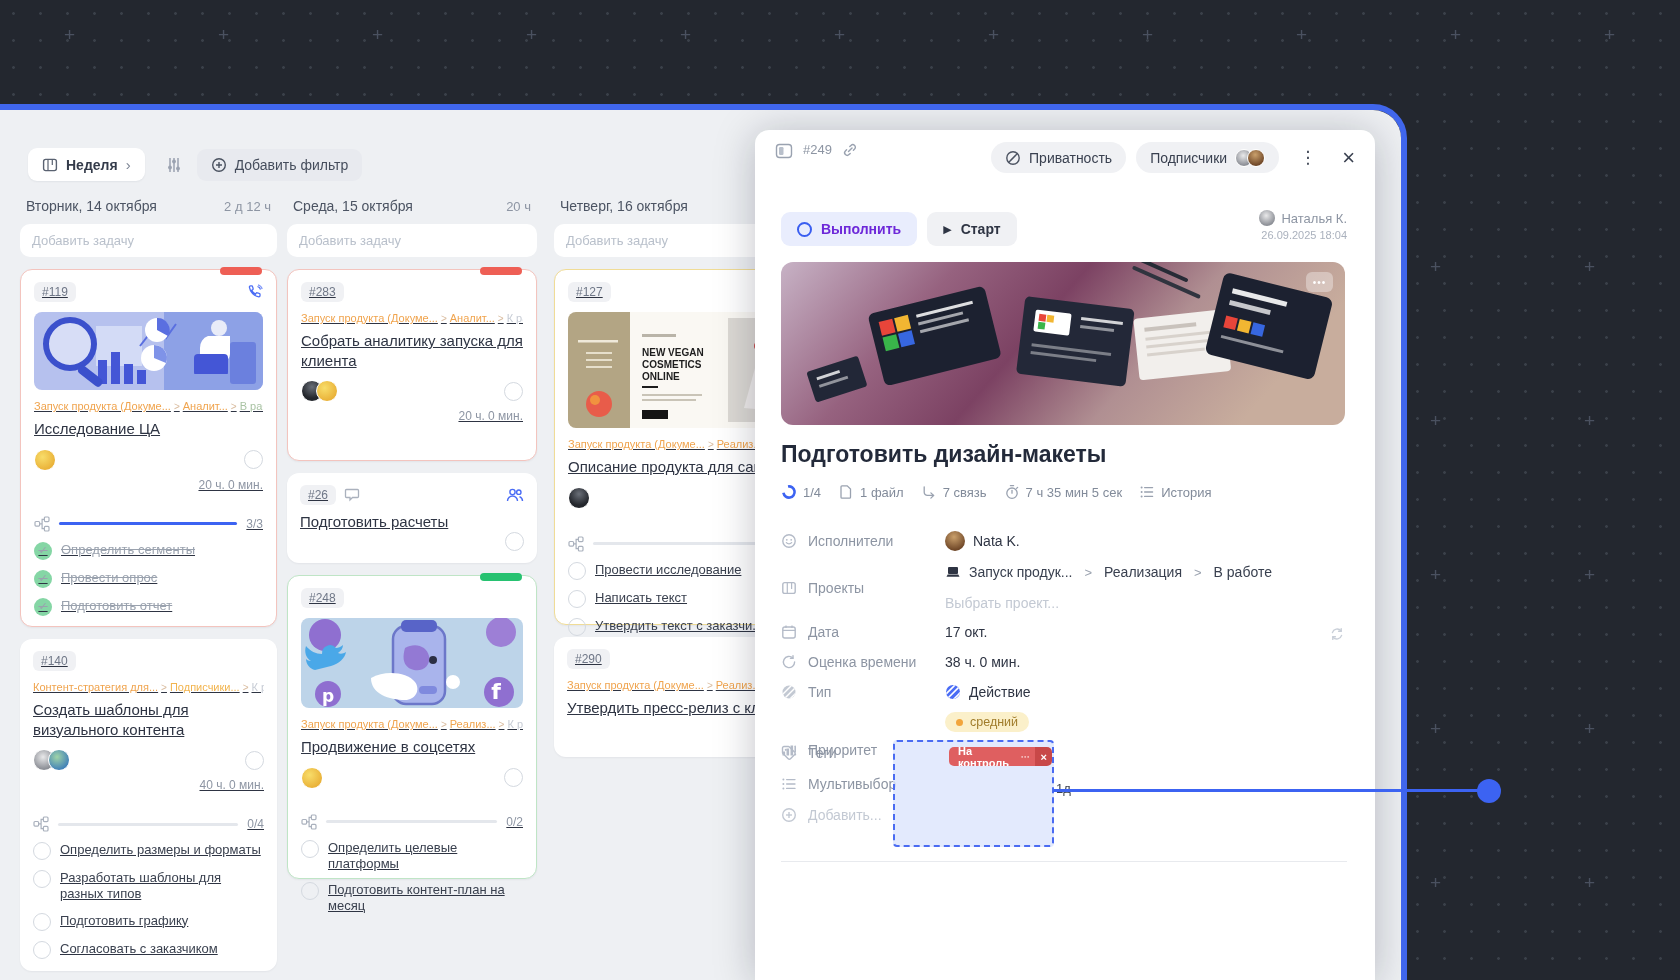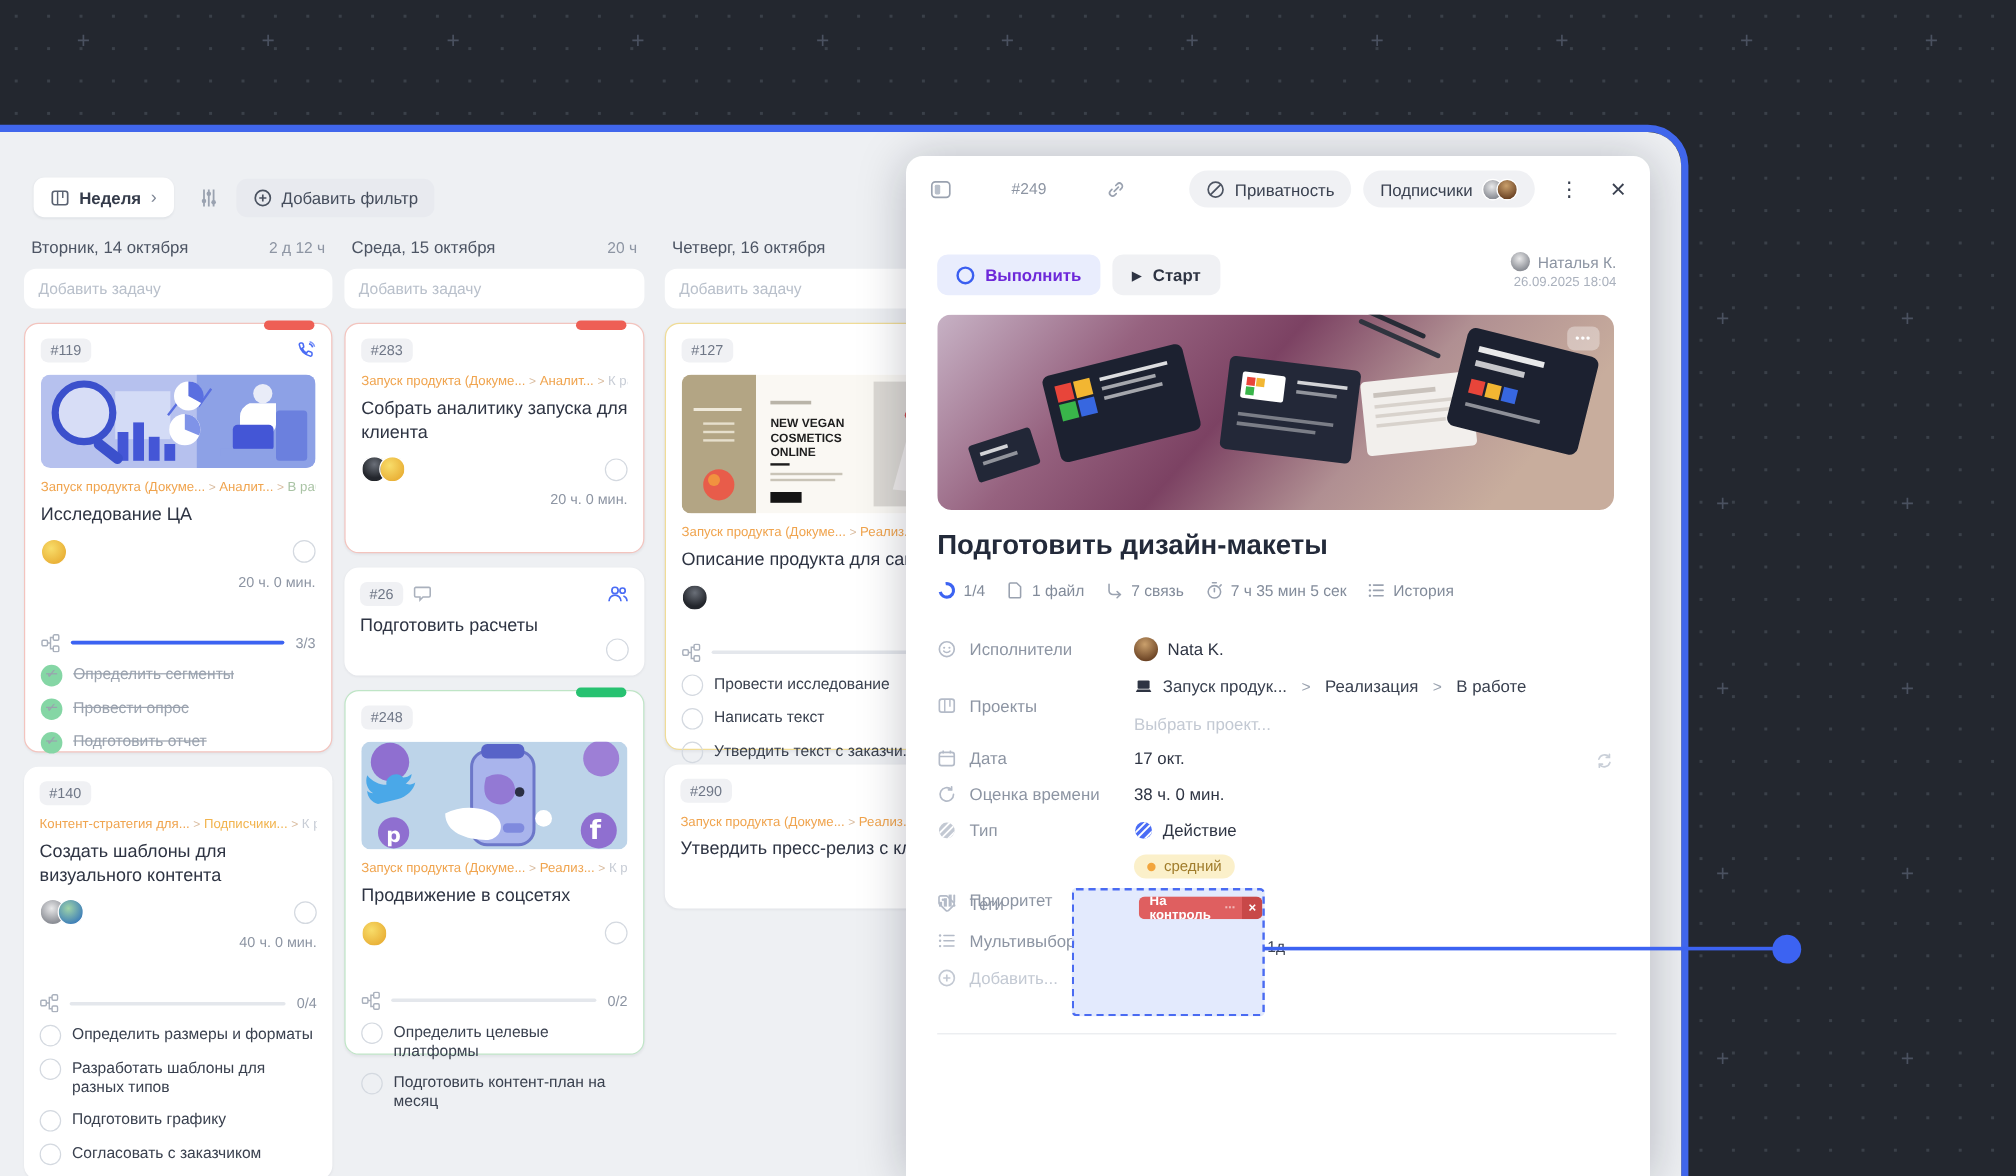--- a/index.html
+++ b/index.html
@@ -29,21 +29,21 @@
   .ico16 { width:16px; height:16px; display:inline-block; flex:none; }
   .ico18 { width:18px; height:18px; display:inline-block; flex:none; }
 
   .col { position:absolute; top:88px; }
   .col-head { display:flex; justify-content:space-between; align-items:baseline; padding:0 6px; margin-bottom:10px; }
   .col-title { font-size:14px; color:#4c5location463; color:#4c5463; }
   .col-hours { font-size:13px; color:#8d95a3; }
   .add-task { background:#fff; border-radius:10px; padding:9px 12px; color:#b9c0cb; font-size:13px; margin-bottom:12px; }
 
   .card { position:relative; background:#fff; border-radius:12px; padding:12px 13px; margin-bottom:12px;
-    box-shadow:0 1px 2px rgba(20,26,48,.05); }
+    box-shadow:0 1px 2px rgba(20,26,48,.05);text-decoration:underline; }
   .card.red { border:1px solid #f3c4be; }
   .card.green { border:1px solid #bfe5c6; }
   .card.yellow { border:1px solid #f0dc96; }
   .tab { position:absolute; top:-3px; right:14px; width:42px; height:8px; border-radius:4px; }
   .tab.red { background:#ee5f55; } .tab.green { background:#27c271; }
   .c-head { display:flex; align-items:center; gap:8px; }
   .badge { background:#f0f1f4; border-radius:6px; padding:3px 8px; font-size:12px; color:#6f7787; }
   .c-img { margin-top:10px; border-radius:8px; overflow:hidden; display:block; }
   .crumb { font-size:11px; margin-top:10px; white-space:nowrap; overflow:hidden; }
   .crumb .seg { color:#f0a44e; } .crumb .seg2 { color:#f2b44e; }
@@ -53,33 +53,33 @@
   .av-row { display:flex; align-items:center; margin-top:9px; min-height:24px; }
   .avatar { width:22px; height:22px; border-radius:50%; border:1.5px solid #fff; flex:none; }
   .avatar.sm { width:18px; height:18px; }
   .av-yellow { background:radial-gradient(circle at 38% 35%, #f8dd6a, #eab33a 70%); }
   .av-dark { background:radial-gradient(circle at 50% 30%, #6a6f78, #23262c 65%); }
   .av-bw { background:radial-gradient(circle at 45% 35%, #e9e9ea, #8d9097 70%); }
   .av-earth { background:radial-gradient(circle at 40% 35%, #9fd4a8, #3f7fb8 75%); }
   .av-brown { background:radial-gradient(circle at 45% 30%, #caa06c, #6d4526 75%); }
   .chk { width:19px; height:19px; border:1.5px solid #d4d9e0; border-radius:50%; margin-left:auto; flex:none; background:#fff; }
   .time { font-size:12px; color:#8d95a3; text-align:right; margin-top:6px; }
-  .prog-row { display:flex; align-items:center; gap:9px; margin-top:36px; color:#8d95a3; font-size:12px; }
+  .prog-row { display:flex; align-items:center; gap:9px; margin-top:24px; color:#8d95a3; font-size:12px; }
   .bar { flex:1; height:3px; border-radius:2px; background:#e4e7ec; }
   .bar i { display:block; height:100%; border-radius:2px; background:#3c63f2; }
   .sub { display:flex; align-items:flex-start; gap:9px; margin-top:10px; font-size:13px; color:#3a414f; line-height:1.25; }
   .sub .done-ic { width:18px; height:18px; border-radius:50%; background:#85d6a5; color:#fff; font-size:11px;
     display:flex; align-items:center; justify-content:center; flex:none; }
   .sub.done span { color:#9aa2ae; text-decoration:line-through; }
   .sub .o { width:18px; height:18px; border:1.5px solid #d4d9e0; border-radius:50%; flex:none; }
 
   
   .panel { position:absolute; left:755px; top:130px; width:620px; height:850px; background:#fff;
     border-radius:14px 14px 0 0; box-shadow:0 4px 40px rgba(10,15,35,.25); }
-  .p-head { position:absolute; left:20px; right:14px; top:12px; display:flex; align-items:center;gap:40px; }
+  .p-head { position:absolute; left:20px; right:14px; top:12px; display:flex; align-items:flex-start; }
   .p-id { font-size:13px; color:#8d95a3; margin:0 10px 0 10px; }
   .pill { background:#f0f1f4; border-radius:17px; height:31px; display:flex; align-items:center; gap:8px;
     padding:0 14px; font-size:14px; color:#3a4150; }
   .kebab { font-size:17px; color:#3a4150; padding:0 10px; }
   .p-close { font-size:22px; color:#3a4150; padding:0 6px; line-height:1; }
   .actions { position:absolute; left:26px; top:82px; display:flex; gap:10px; }
   .btn-do { display:flex; align-items:center; gap:9px; background:#e9edfd; color:#6d28d9; border-radius:9px;
     height:34px; padding:0 16px; font-size:14px; font-weight:700; }
   .btn-do .ring { width:15px; height:15px; border:2px solid #3a5ef0; border-radius:50%; }
   .btn-start { display:flex; align-items:center; gap:9px; background:#f0f1f4; color:#2e3443; border-radius:9px;

